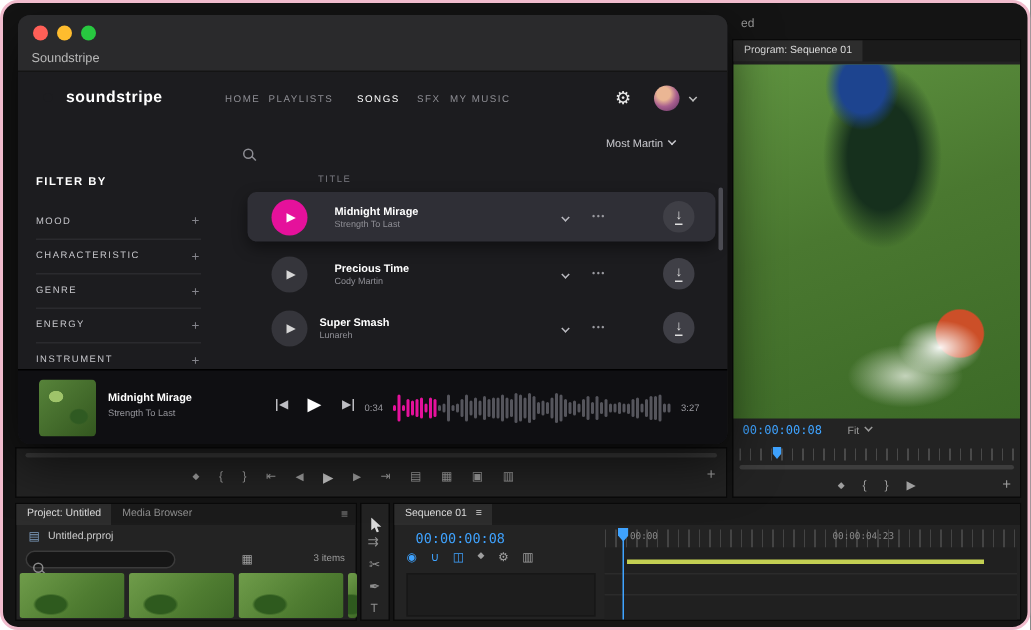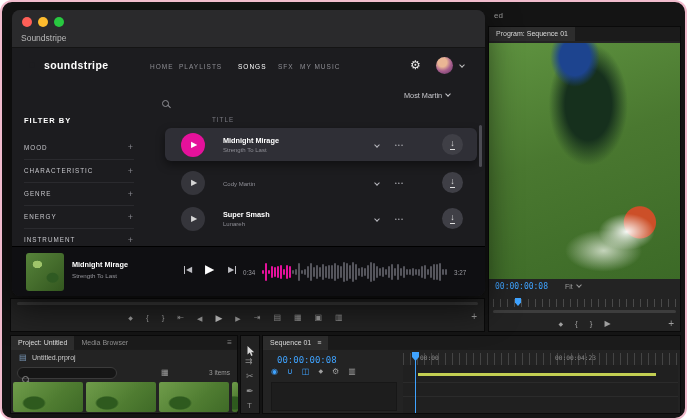--- a/index.html
+++ b/index.html
@@ -255,32 +255,33 @@
       <span class="chev" style="color:#b9b9bf;margin-right:16px;"></span>
       <span class="more" style="margin-right:38px;">•••</span>
       <span class="dl">
           <span class="dl-arr">↓</span>
         </span>
     </div>
 
     <div class="row" style="top:156px;">
       <span class="pbtn">▶</span>
       <span style="margin-left:18px;flex:1;min-width:0;">
+        <div class="song-t">Precious Time</div>
         <div class="song-a">Cody Martin</div>
       </span>
       <span class="chev" style="color:#b9b9bf;margin-right:16px;"></span>
       <span class="more" style="margin-right:38px;">•••</span>
       <span class="dl">
           <span class="dl-arr">↓</span>
         </span>
     </div>
 
     <div class="row" style="top:192px;">
       <span class="pbtn">▶</span>
-      <span style="margin-left:18px;flex:1;min-width:0;">
+      <span style="margin-left:8px;flex:1;min-width:0;">
         <div class="song-t">Super Smash</div>
         <div class="song-a">Lunareh</div>
       </span>
       <span class="chev" style="color:#b9b9bf;margin-right:16px;"></span>
       <span class="more" style="margin-right:38px;">•••</span>
       <span class="dl">
           <span class="dl-arr">↓</span>
         </span>
     </div>
 

